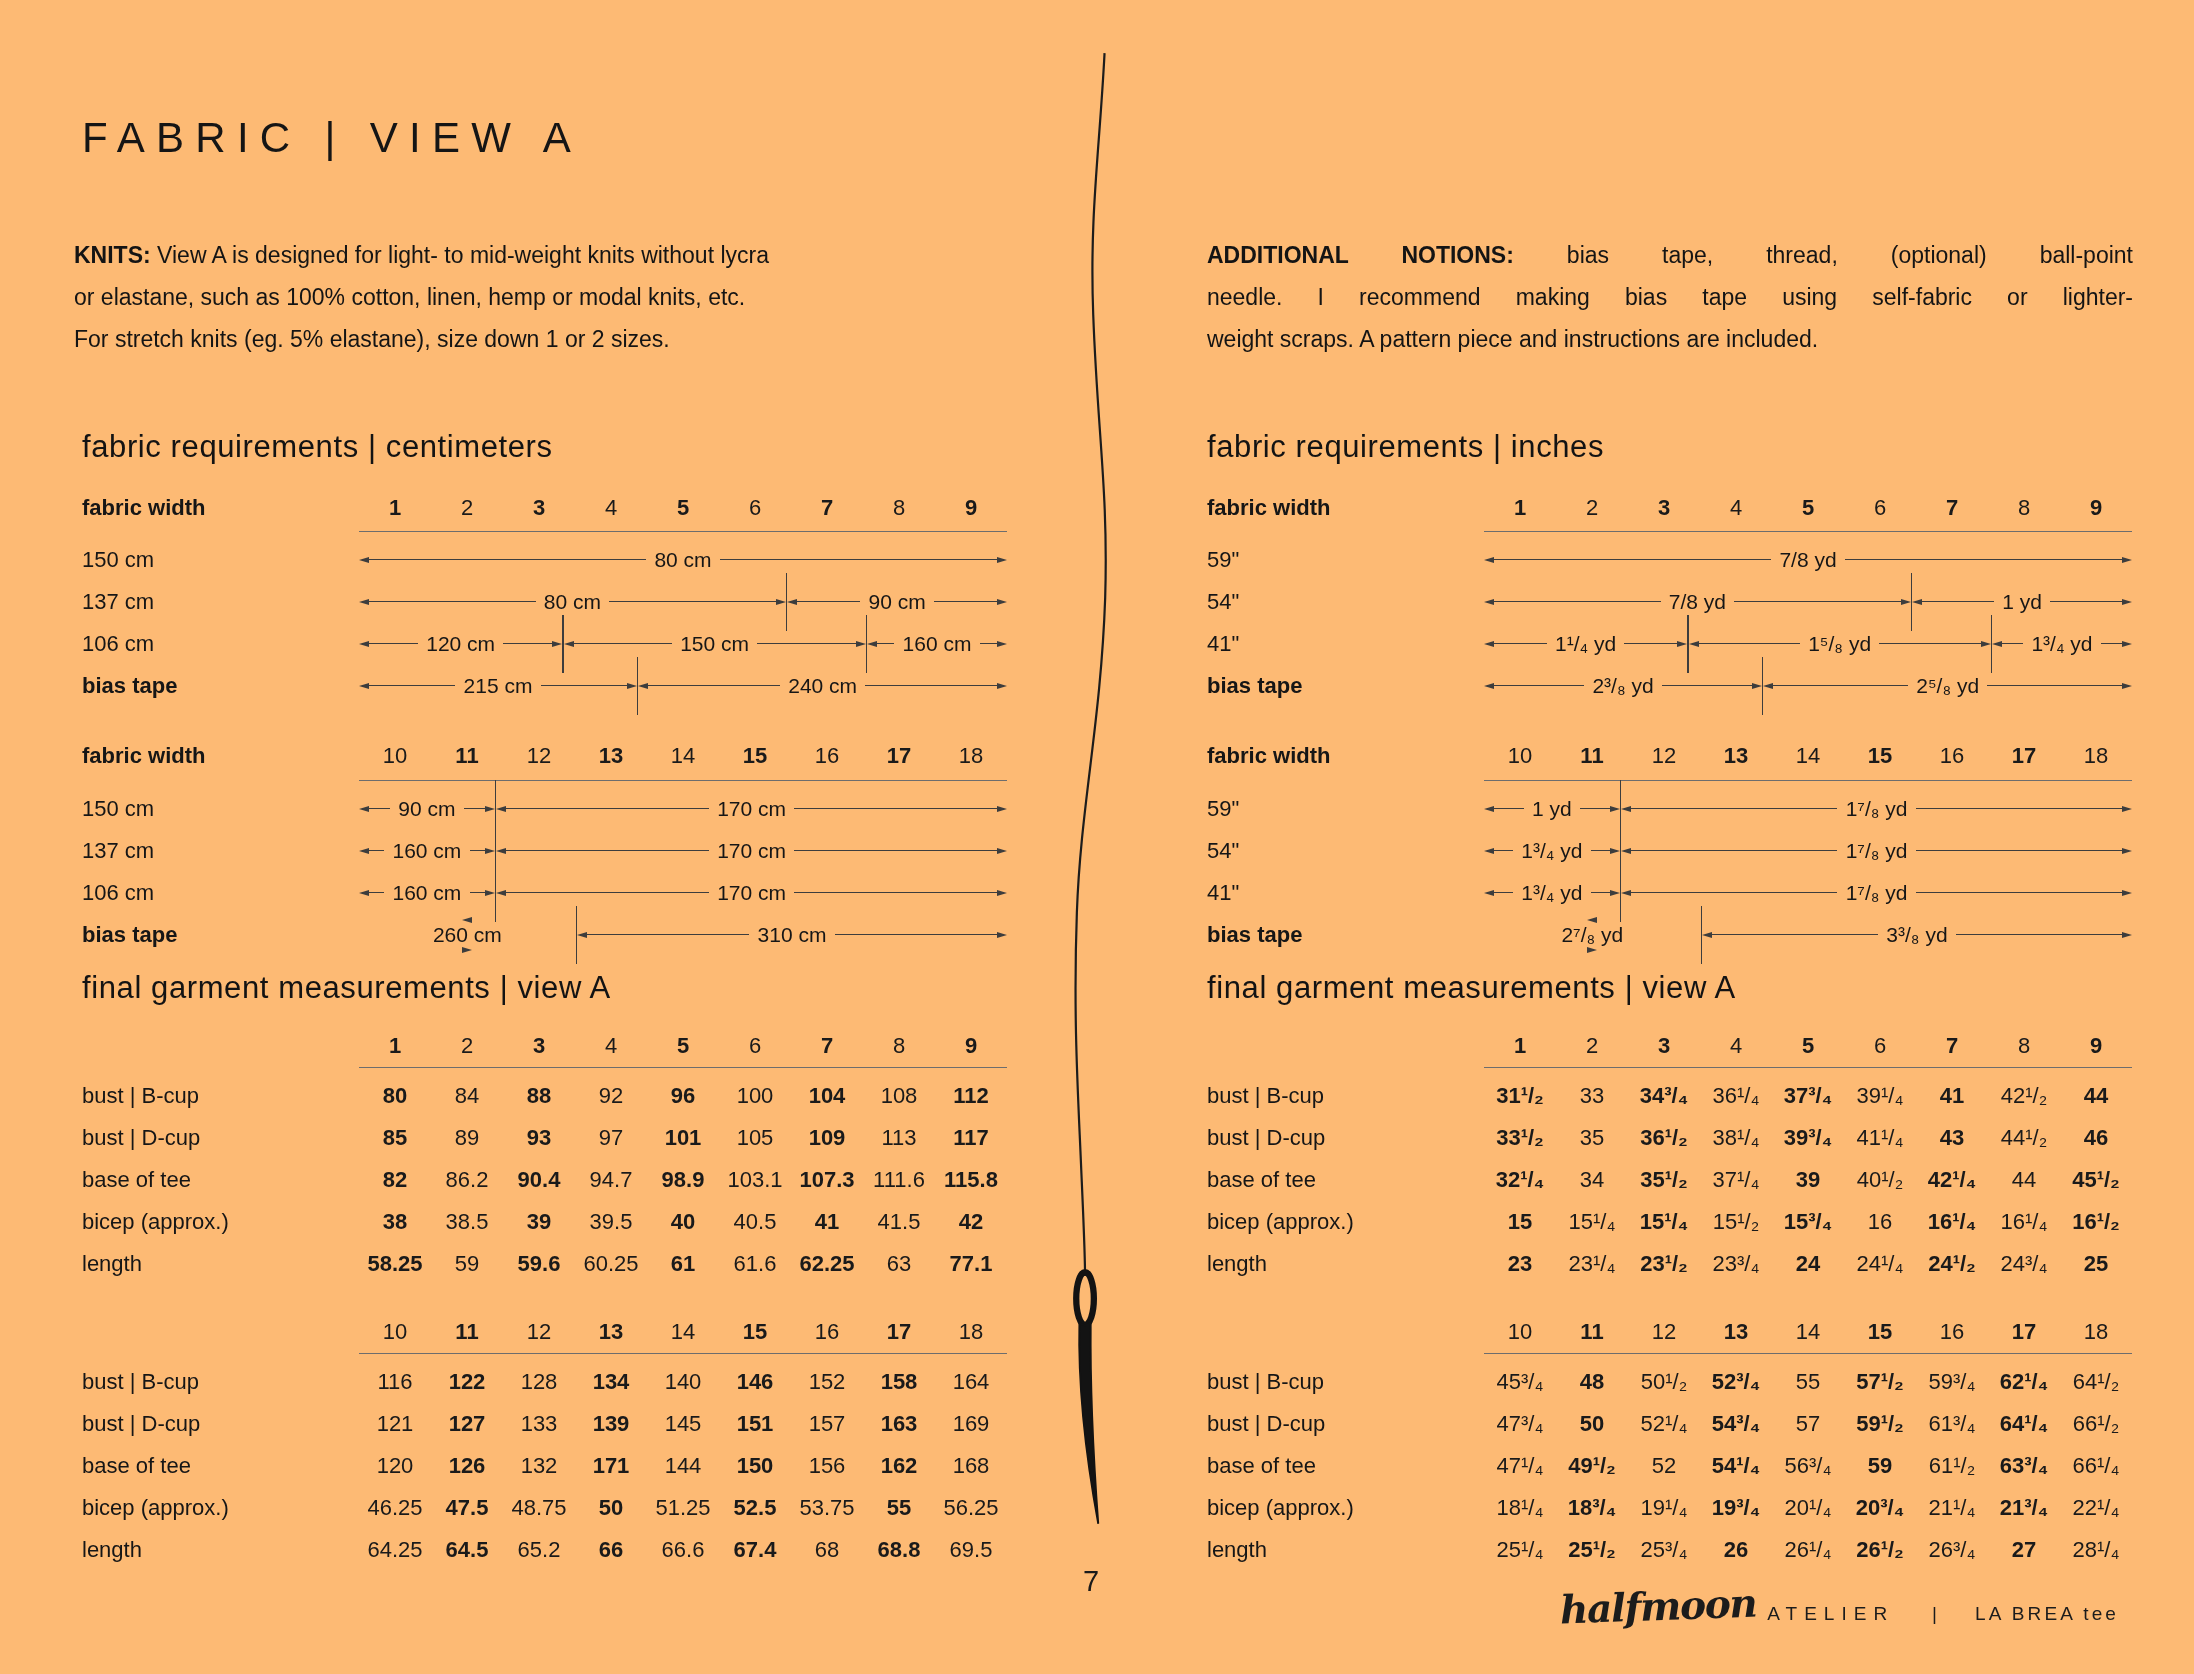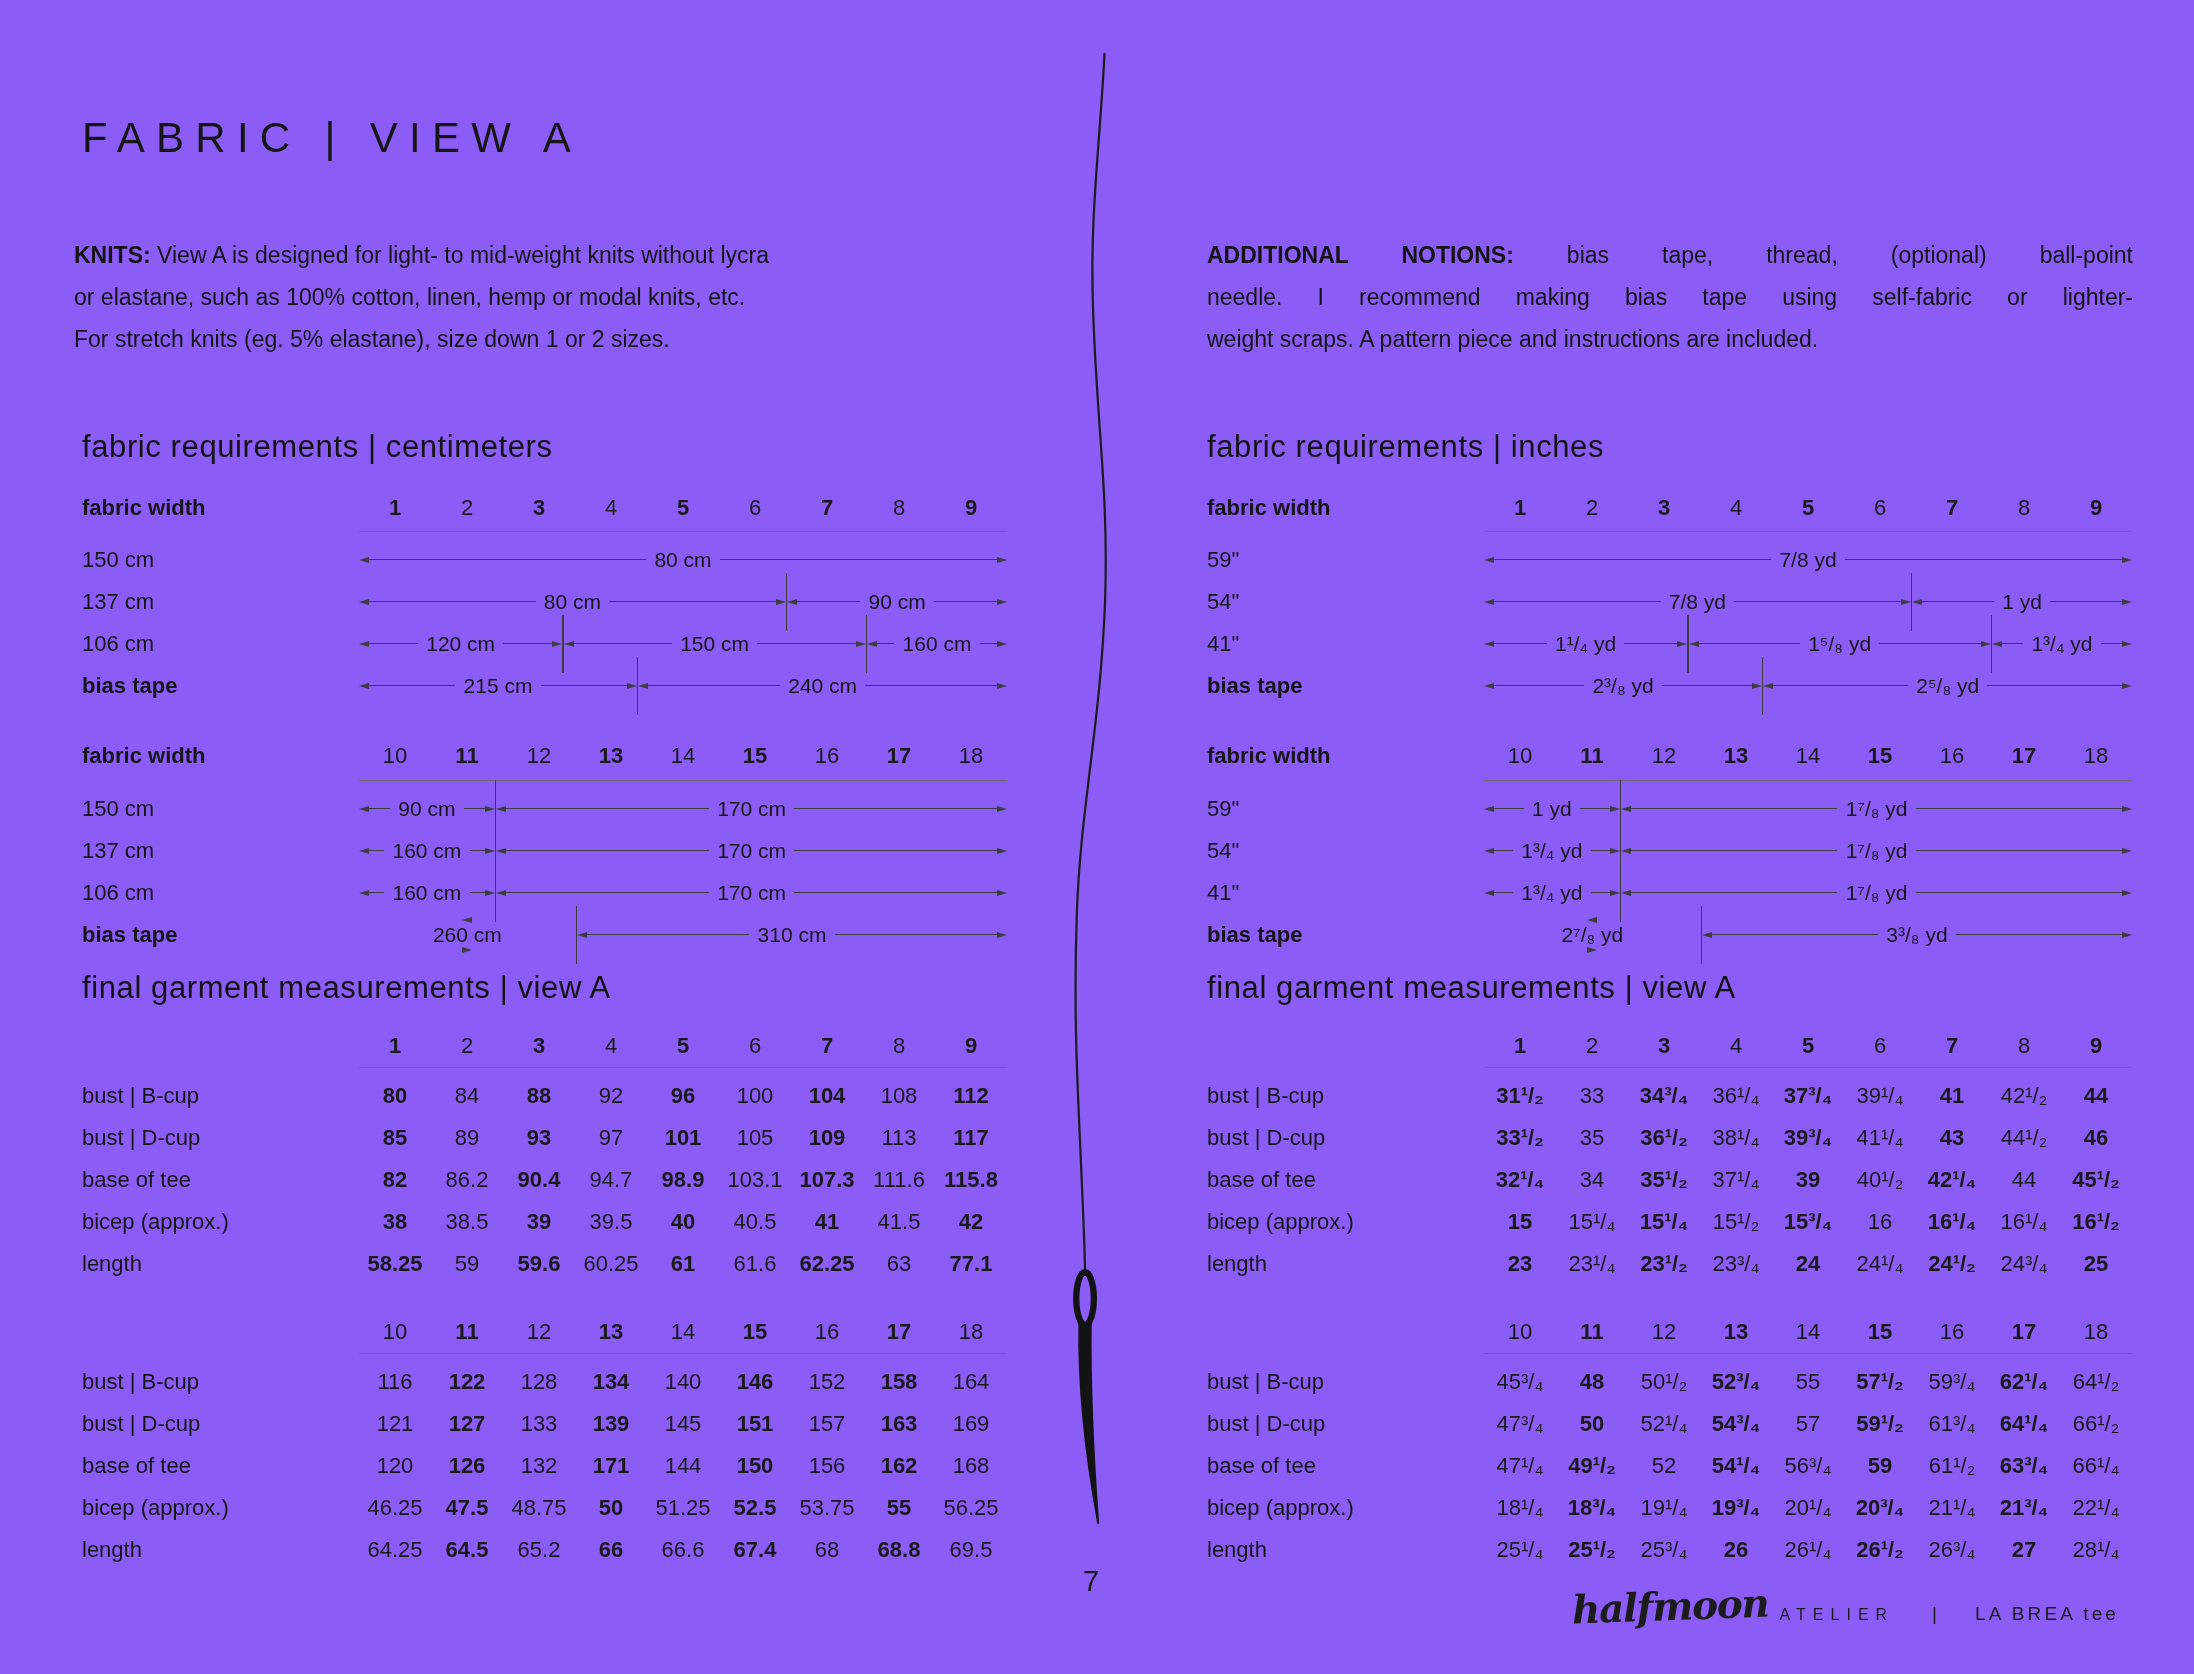--- a/index.html
+++ b/index.html
@@ -1,16 +1,16 @@
 <!DOCTYPE html>
 <html style="font-size:10px"><head>
 <meta charset="utf-8">
 <style>
   html,body{margin:0;padding:0;background:#e8e8e8;}
-  .page{position:relative;width:2194px;height:1675px;background:#8b5cf6;overflow:hidden;
+  .page{position:relative;width:2194px;height:1675px;background:#fdba74;overflow:hidden;
         font-family:"Liberation Sans", sans-serif;color:#111;}
   .abs{position:absolute;}
   
   .title{font-size:42px;font-weight:400;letter-spacing:11.3px;color:#151515;white-space:nowrap;}
   
   .para{font-size:23px;line-height:42px;color:#141414;}
   .para .pline{white-space:nowrap;}
   .para.justify .pline.just{white-space:normal;text-align:justify;text-align-last:justify;}
   .para strong{font-weight:700;}
   
@@ -34,21 +34,21 @@
   .ah.r{border-left:10.7px solid #3d3d3d;}
   .divider{flex:0 0 auto;width:1.3px;height:58px;background:#3d3d3d;margin:-8.2px 0;}
   .fr-table.second{margin-top:26.4px;}
   .gm-table.second{margin-top:26.4px;}
   .gm-table .trow{height:42px;}
   
   .page-number{font-size:29px;color:#1a1a1a;}
   .brand{display:flex;align-items:baseline;white-space:nowrap;color:#1c1c1c;}
   .brand .script{font-family:"DejaVu Serif", serif;font-style:italic;font-weight:700;font-size:39px;
                  letter-spacing:-1.3px;transform:rotate(-2deg);margin-right:11.3px;}
-  .brand .caps{font-size:16px;letter-spacing:7px;}
+  .brand .caps{font-size:19px;letter-spacing:7px;}
   .brand .sep{font-size:19px;margin:0 38px;}
   .brand .pattern{font-size:19px;letter-spacing:3.1px;}
   svg.art{position:absolute;left:0;top:0;pointer-events:none;}
 </style>
 </head>
 <body>
 
 <div class="page">
 
   <div class="abs title" style="left:82px;top:114px;">FABRIC | VIEW A</div>

